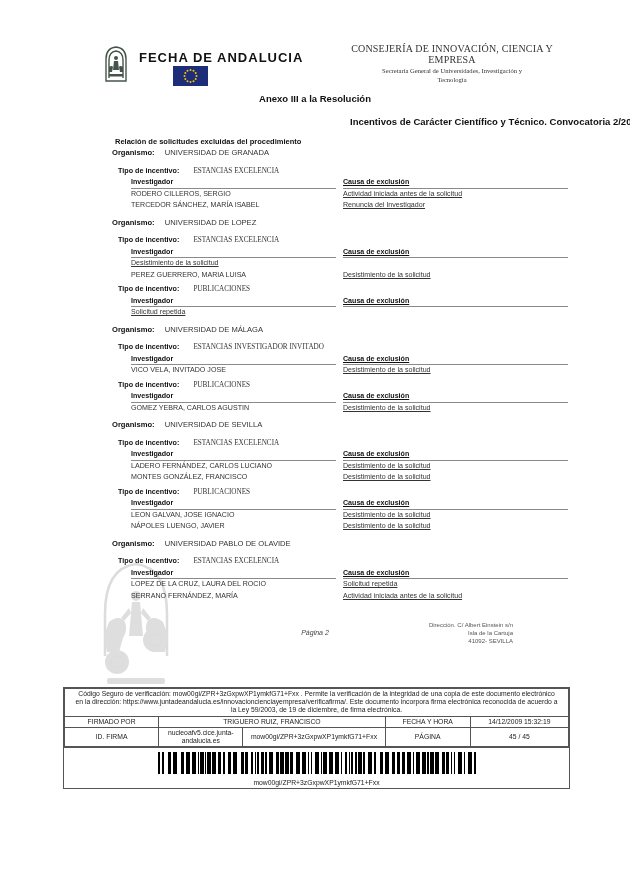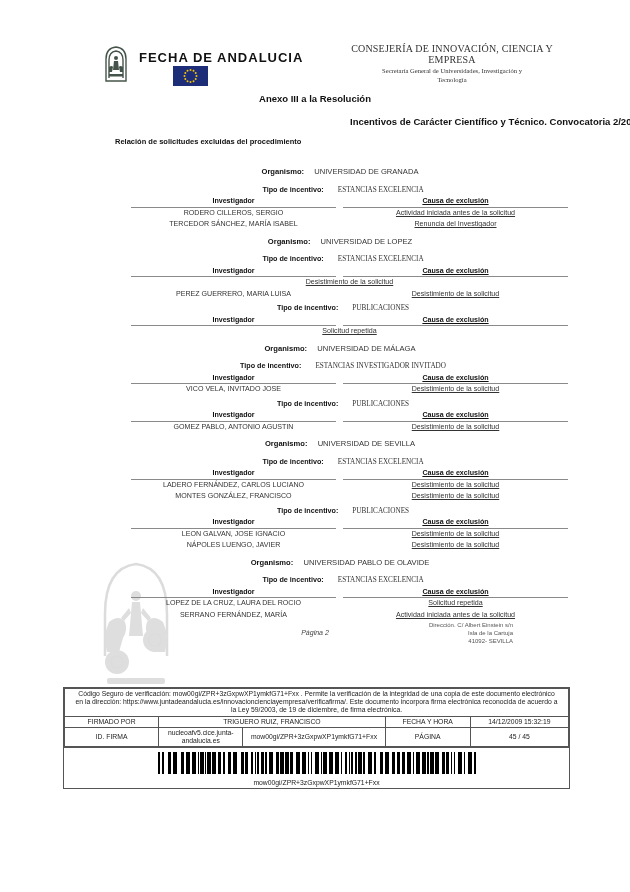--- a/index.html
+++ b/index.html
@@ -20,21 +20,21 @@
   .doc-title{position:absolute;left:0;top:93px;width:630px;text-align:center;
         font-size:9.5px;font-weight:bold;color:#111;}
   .doc-subtitle{position:absolute;left:0;top:116px;width:630px;text-align:right;
         font-size:9.5px;font-weight:bold;color:#111;padding-left:12px;}
   .list-heading{position:absolute;left:115px;top:137px;font-size:7.5px;font-weight:bold;color:#111;}
 
   
   .watermark{position:absolute;left:95px;top:552px;z-index:0;line-height:0;}
 
   
-  .sections{position:absolute;left:112px;top:161px;width:456px;z-index:1;text-align:center;}
+  .sections{position:absolute;left:112px;top:142px;width:456px;z-index:1;}
   .org-block{margin-top:5px;}
   .org-line{font-size:7.6px;line-height:11.5px;}
   .lbl{font-weight:bold;color:#111;}
   .org-name{margin-left:8px;color:#333;}
   .incentive-block{margin-left:6px;margin-top:2px;}
   .incentive-block.first{margin-top:6px;}
   .tipo-line{font-size:7.2px;line-height:11.5px;}
   .tipo-name{margin-left:12px;color:#333;font-family:Liberation Serif, serif;}
   .cols{display:flex;margin-left:13px;font-size:7.1px;line-height:11.5px;}
   .col-inv{width:205px;margin-right:7px;}
@@ -220,21 +220,21 @@
       <div class="incentive-block">
         <div class="tipo-line">
           <span class="lbl">Tipo de incentivo:</span>
           <span class="tipo-name">PUBLICACIONES</span>
         </div>
         <div class="cols head">
           <span class="col-inv">Investigador</span>
           <span class="col-causa">Causa de exclusión</span>
         </div>
         <div class="cols row">
-          <span class="col-inv">GOMEZ PABLO, ANTONIO AGUSTIN</span>
+          <span class="col-inv">GOMEZ YEBRA, CARLOS AGUSTIN</span>
           <span class="col-causa">Desistimiento de la solicitud</span>
         </div>
       </div>
     </div>
 
     <div class="org-block">
       <div class="org-line">
         <span class="lbl">Organismo:</span>
         <span class="org-name">UNIVERSIDAD DE SEVILLA</span>
       </div>

